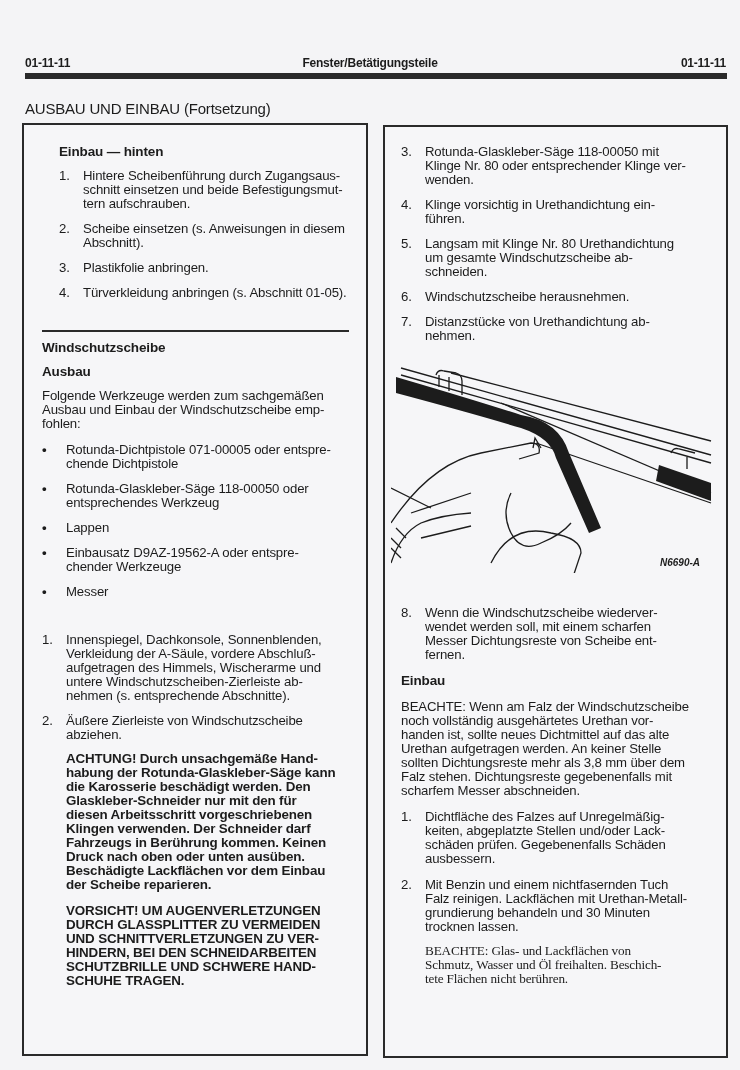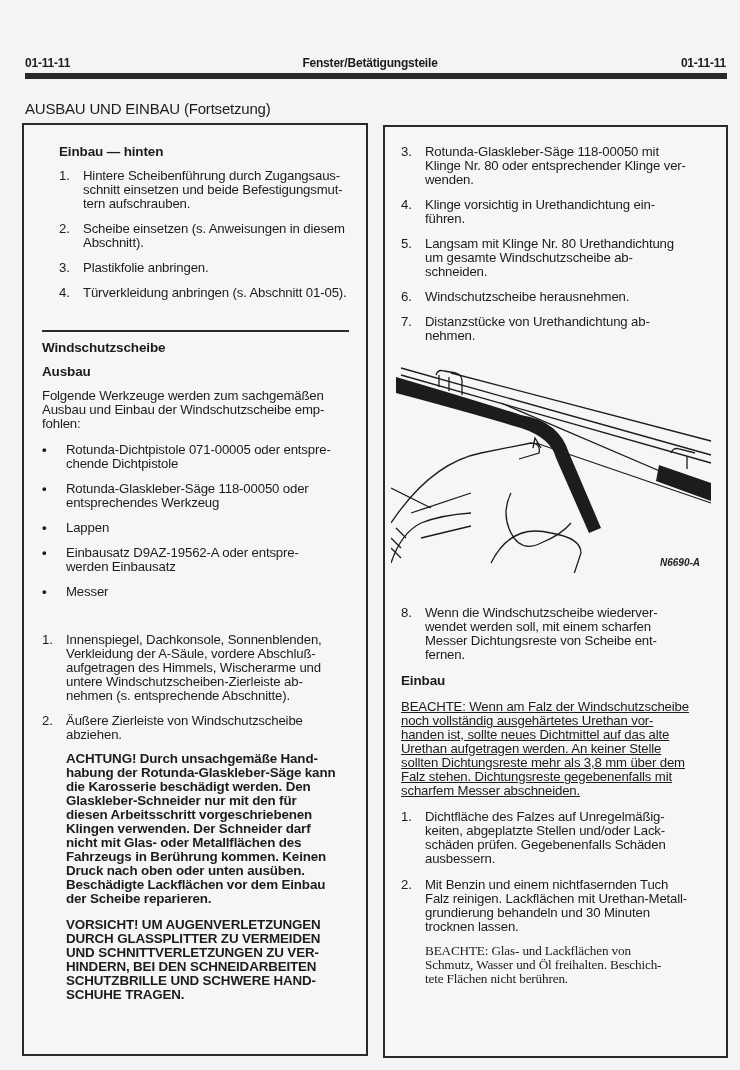--- a/index.html
+++ b/index.html
@@ -92,21 +92,21 @@
           <div class="p">Rotunda-Glaskleber-Säge 118-00050 oder</div>
           <div class="p">entsprechendes Werkzeug</div>
         </div>
         <div class="bullet" style="margin-top: 11px;">
           <span class="dot">•</span>
           <div class="p">Lappen</div>
         </div>
         <div class="bullet" style="margin-top: 11px;">
           <span class="dot">•</span>
           <div class="p">Einbausatz D9AZ-19562-A oder entspre-</div>
-          <div class="p">werden Einbausatz</div>
+          <div class="p">chender Werkzeuge</div>
         </div>
         <div class="bullet" style="margin-top: 11px;">
           <span class="dot">•</span>
           <div class="p">Messer</div>
         </div>
       </div>
     <div id="ws-steps" style="margin-top:34px;">
         <div class="item">
           <span class="num">1.</span>
           <div class="p">Innenspiegel, Dachkonsole, Sonnenblenden,</div>
@@ -121,21 +121,20 @@
           <div class="p">abziehen.</div>
         </div>
       </div>
     <div id="ws-achtung" class="warn" style="margin-top:10px; padding-left:24px;">
         <div class="p">ACHTUNG! Durch unsachgemäße Hand-</div>
         <div class="p">habung der Rotunda-Glaskleber-Säge kann</div>
         <div class="p">die Karosserie beschädigt werden. Den</div>
         <div class="p">Glaskleber-Schneider nur mit den für</div>
         <div class="p">diesen Arbeitsschritt vorgeschriebenen</div>
         <div class="p">Klingen verwenden. Der Schneider darf</div>
-        <div class="p">nicht mit Glas- oder Metallflächen des</div>
         <div class="p">Fahrzeugs in Berührung kommen. Keinen</div>
         <div class="p">Druck nach oben oder unten ausüben.</div>
         <div class="p">Beschädigte Lackflächen vor dem Einbau</div>
         <div class="p">der Scheibe reparieren.</div>
       </div>
     <div id="ws-vorsicht" class="warn" style="margin-top:12px; padding-left:24px;">
         <div class="p">VORSICHT! UM AUGENVERLETZUNGEN</div>
         <div class="p">DURCH GLASSPLITTER ZU VERMEIDEN</div>
         <div class="p">UND SCHNITTVERLETZUNGEN ZU VER-</div>
         <div class="p">HINDERN, BEI DEN SCHNEIDARBEITEN</div>
@@ -201,21 +200,21 @@
     <div id="r-step8">
         <div class="item">
           <span class="num">8.</span>
           <div class="p">Wenn die Windschutzscheibe wiederver-</div>
           <div class="p">wendet werden soll, mit einem scharfen</div>
           <div class="p">Messer Dichtungsreste von Scheibe ent-</div>
           <div class="p">fernen.</div>
         </div>
       </div>
     <div class="h" style="margin-top:12px;">Einbau</div>
-    <div id="r-note" style="margin-top:12px;text-decoration:underline;">
+    <div id="r-note" style="margin-top:12px;">
         <div class="p">BEACHTE: Wenn am Falz der Windschutzscheibe</div>
         <div class="p">noch vollständig ausgehärtetes Urethan vor-</div>
         <div class="p">handen ist, sollte neues Dichtmittel auf das alte</div>
         <div class="p">Urethan aufgetragen werden. An keiner Stelle</div>
         <div class="p">sollten Dichtungsreste mehr als 3,8  mm über dem</div>
         <div class="p">Falz stehen. Dichtungsreste gegebenenfalls mit</div>
         <div class="p">scharfem Messer abschneiden.</div>
       </div>
     <div id="r-steps-b" style="margin-top:12px;">
         <div class="item">

